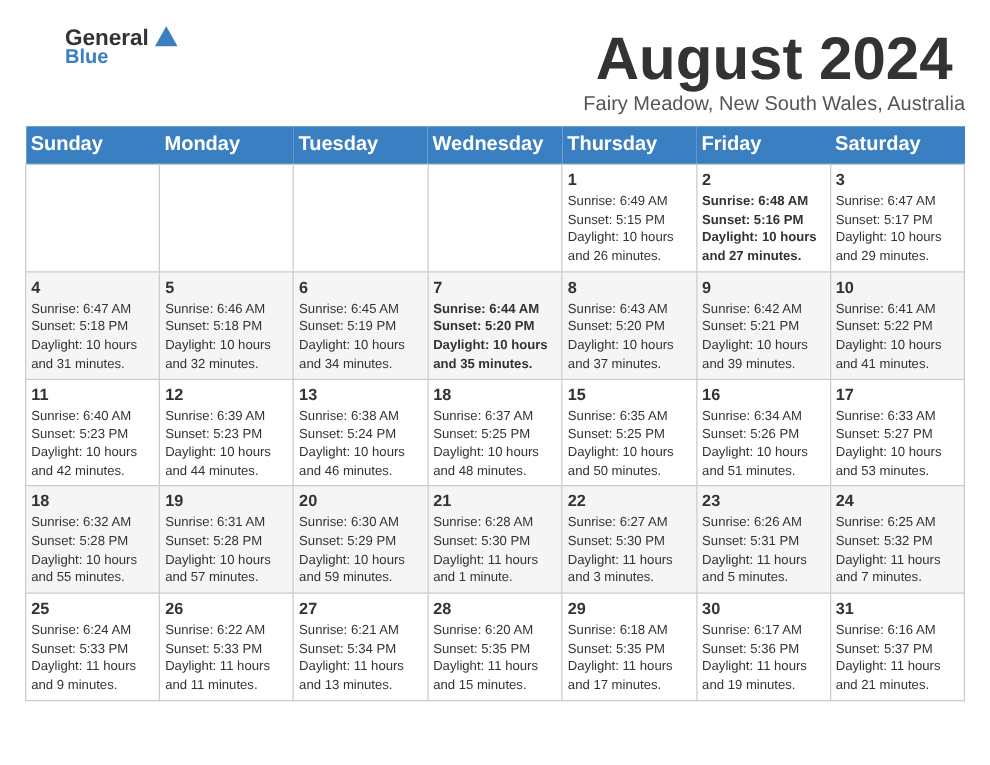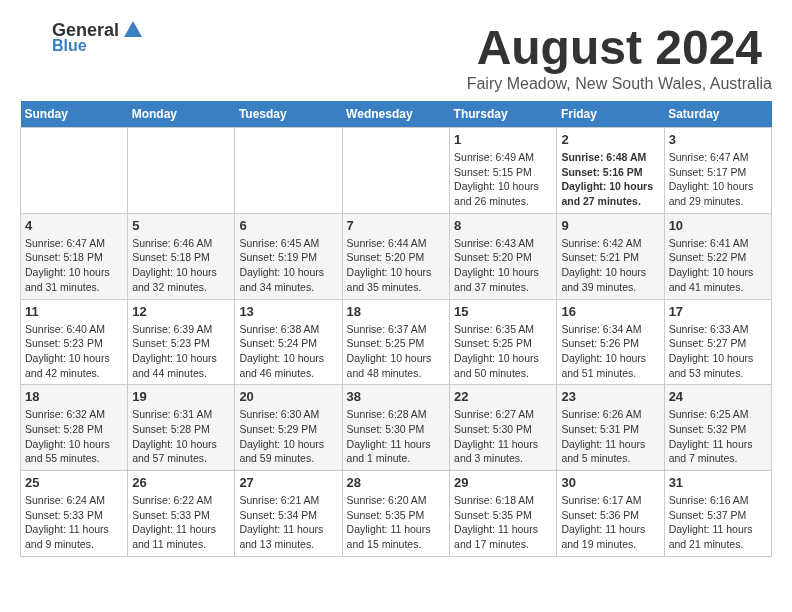--- a/index.html
+++ b/index.html
@@ -43,21 +43,21 @@
       width: 100%;
       border-collapse: collapse;
       font-size: 11px;
     }
     .calendar-table th {
       background-color: #3a7fc1;
       color: white;
       padding: 6px 4px;
       text-align: left;
       font-weight: bold;
-      font-size: 12px;
+      font-size: 16px;
     }
     .calendar-table td {
       border: 1px solid #ccc;
       vertical-align: top;
       padding: 4px;
       width: 108px;
       min-height: 80px;
       background: #fff;
     }
     .calendar-table tr:nth-child(even) td {
@@ -154,21 +154,21 @@
         </td>
         <td>
           <div class="day-number">6</div>
           <div class="day-info" style="white-space: pre-line;">Sunrise: 6:45 AM
 Sunset: 5:19 PM
 Daylight: 10 hours
 and 34 minutes.</div>
         </td>
         <td>
           <div class="day-number">7</div>
-          <div class="day-info" style="white-space: pre-line;">Sunrise: 6:44 AM
+          <div class="day-info" style="white-space: pre-line; font-weight: bold;">Sunrise: 6:44 AM
 Sunset: 5:20 PM
 Daylight: 10 hours
 and 35 minutes.</div>
         </td>
         <td>
           <div class="day-number">8</div>
           <div class="day-info" style="white-space: pre-line;">Sunrise: 6:43 AM
 Sunset: 5:20 PM
 Daylight: 10 hours
 and 37 minutes.</div>
@@ -255,21 +255,21 @@
 and 57 minutes.</div>
         </td>
         <td>
           <div class="day-number">20</div>
           <div class="day-info" style="white-space: pre-line;">Sunrise: 6:30 AM
 Sunset: 5:29 PM
 Daylight: 10 hours
 and 59 minutes.</div>
         </td>
         <td>
-          <div class="day-number">38</div>
+          <div class="day-number">21</div>
           <div class="day-info" style="white-space: pre-line;">Sunrise: 6:28 AM
 Sunset: 5:30 PM
 Daylight: 11 hours
 and 1 minute.</div>
         </td>
         <td>
           <div class="day-number">22</div>
           <div class="day-info" style="white-space: pre-line;">Sunrise: 6:27 AM
 Sunset: 5:30 PM
 Daylight: 11 hours

